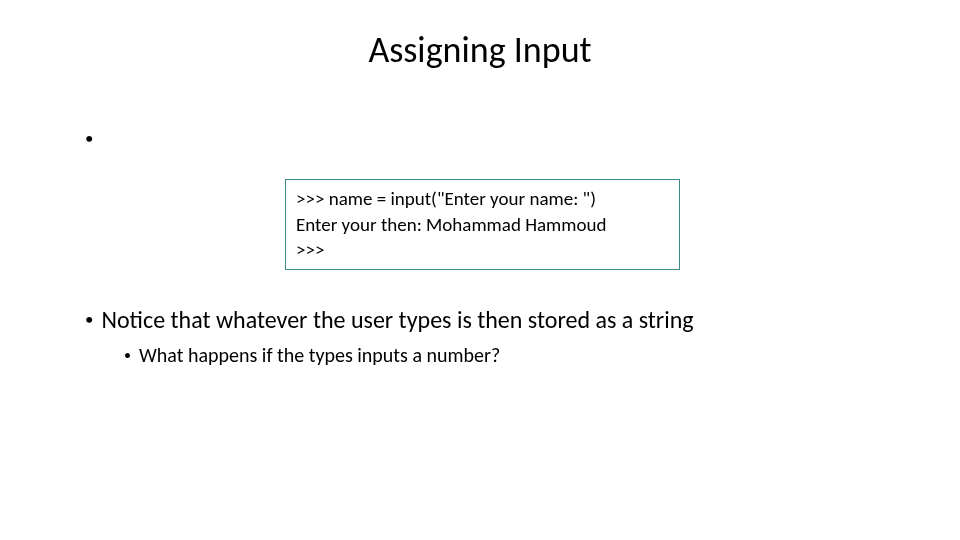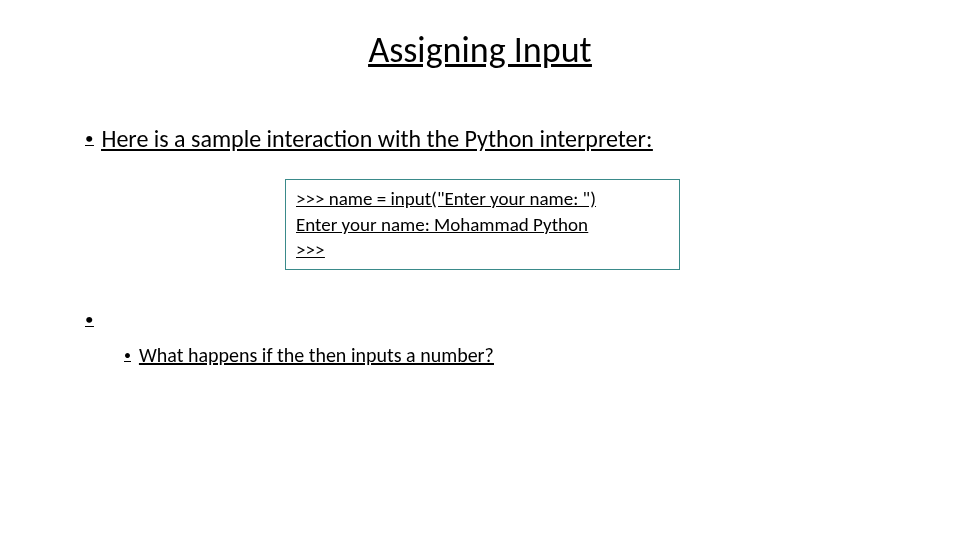--- a/index.html
+++ b/index.html
@@ -1,19 +1,18 @@
 <!DOCTYPE html>
 <html><head>
   <meta charset="utf-8">
   <style>
     * {
       margin: 0;
       padding: 0;
       box-sizing: border-box;
-      text-decoration: underline;
     }
     body {
       width: 960px;
       height: 540px;
       background: #ffffff;
       font-family: Calibri, 'Segoe UI', Arial, sans-serif;
       color: #000000;
       position: relative;
     }
     .title {
@@ -83,31 +82,31 @@
   </style>
 </head>
 <body>
 
 <div class="title">Assigning Input</div>
 
 <div class="content">
 
   <div class="bullet-1">
     <span class="dot">•</span>
-    <span>Here is a sample interaction with the Python interpreter:</span>
   </div>
 
   <div class="code-box">
     <div class="code-line">&gt;&gt;&gt; name = input("Enter your name: ")</div>
-    <div class="code-line">Enter your name: Mohammad Python</div>
+    <div class="code-line">Enter your then: Mohammad Hammoud</div>
     <div class="code-line">&gt;&gt;&gt;</div>
   </div>
 
   <div class="bullet-2">
     <span class="dot">•</span>
+    <span>Notice that whatever the user types is then stored as a string</span>
   </div>
 
   <div class="bullet-3">
     <span class="dot">•</span>
-    <span>What happens if the then inputs a number?</span>
+    <span>What happens if the types inputs a number?</span>
   </div>
 
 </div>
 
 </body></html>

